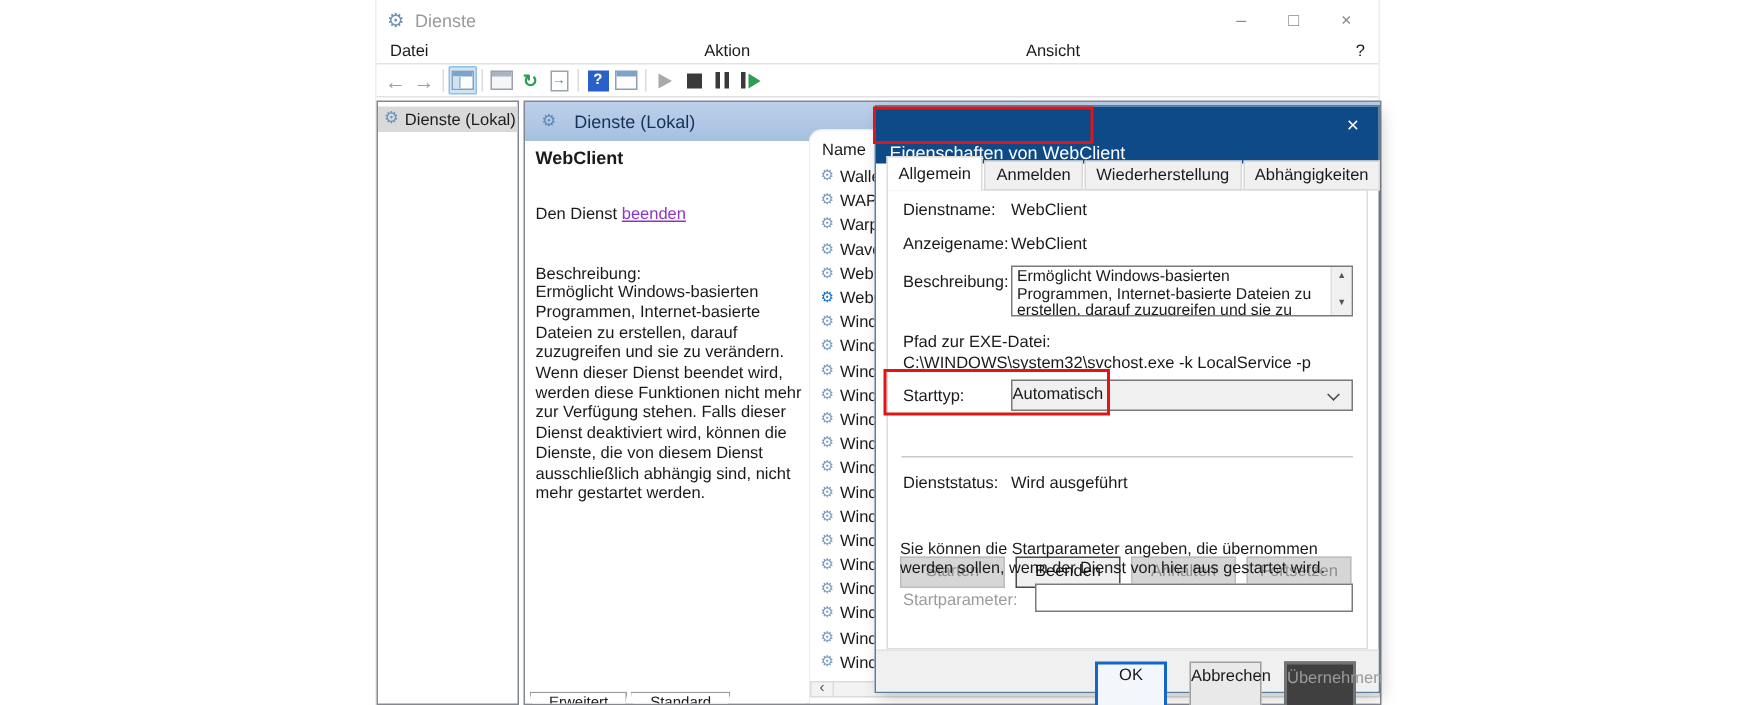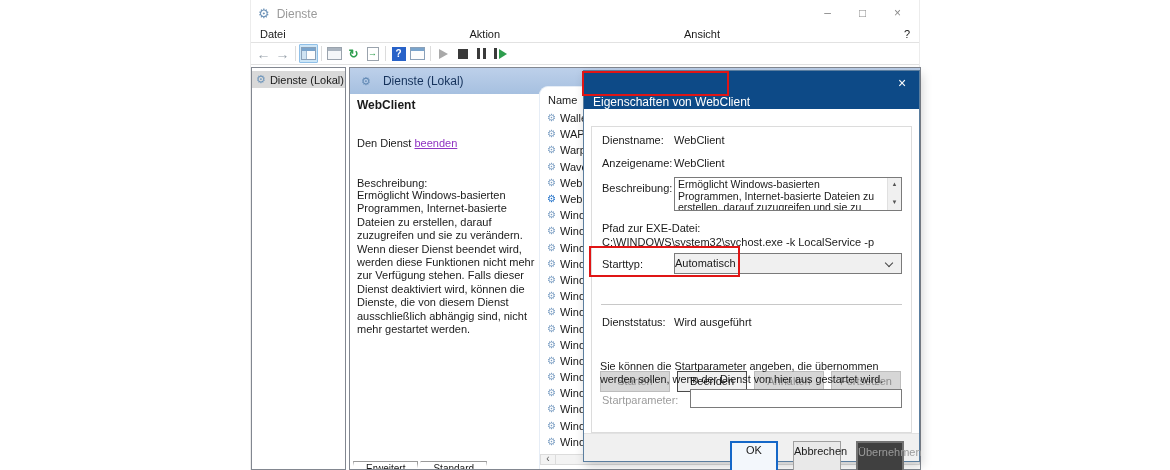--- a/index.html
+++ b/index.html
@@ -312,20 +312,26 @@
     </div>
   </div>
 </div>
 
 <div class="dialog">
   <div class="dlg-title">
     <span>Eigenschaften von WebClient</span>
     <span class="dlg-close">×</span>
     <span class="anno anno-title"></span>
   </div>
+  <div class="dlg-tabs">
+    <span class="dlg-tab active">Allgemein</span>
+    <span class="dlg-tab">Anmelden</span>
+    <span class="dlg-tab">Wiederherstellung</span>
+    <span class="dlg-tab">Abhängigkeiten</span>
+  </div>
   <div class="dlg-page">
     <span class="lbl" style="left:10px;top:7px">Dienstname:</span>
     <span class="val" style="left:82px;top:7px">WebClient</span>
     <span class="lbl" style="left:10px;top:30px">Anzeigename:</span>
     <span class="val" style="left:82px;top:30px">WebClient</span>
     <span class="lbl" style="left:10px;top:55px">Beschreibung:</span>
     <div class="ta">
       <span>Ermöglicht Windows-basierten Programmen, Internet-basierte Dateien zu erstellen, darauf zuzugreifen und sie zu verändern. Wenn dieser</span>
       <span class="ta-scroll">
         <span class="ta-up">▲</span>

